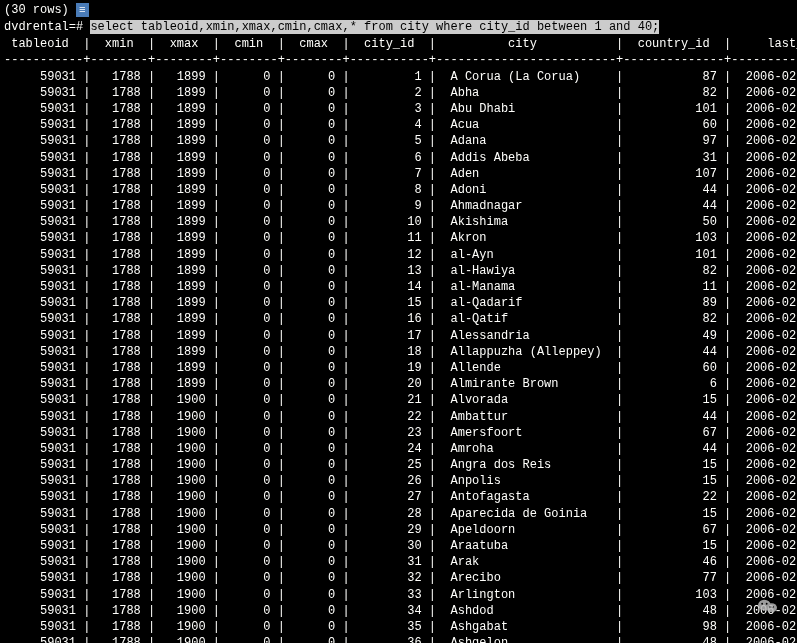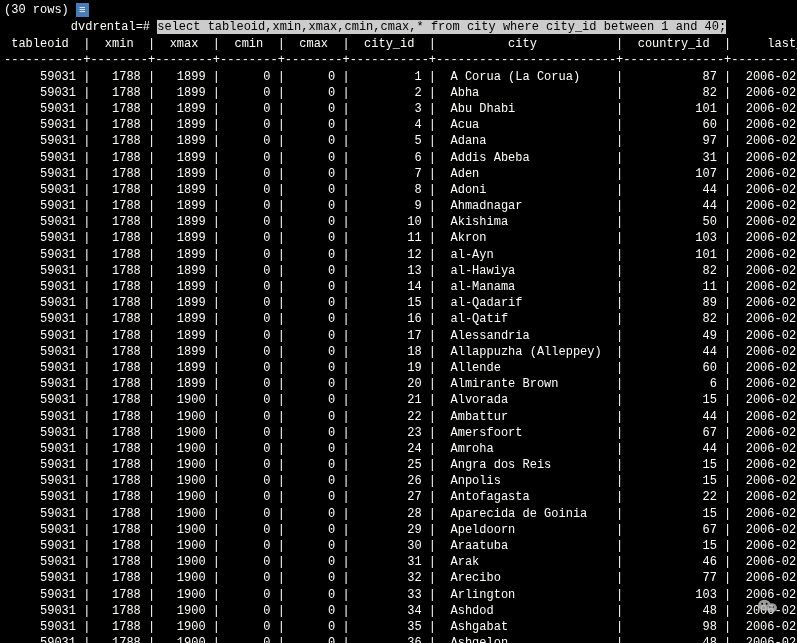--- a/index.html
+++ b/index.html
@@ -23,21 +23,20 @@
       background: #4a7cb8;
       color: #fff;
       padding: 0 3px;
       font-size: 11px;
       margin-bottom: 2px;
       line-height: 14px;
     }
     .prompt-line {
       color: #fffffc;
       margin-bottom: 1px;
-      text-align: center;
     }
     .prompt-sql {
       background: #ccc;
       color: #000;
     }
     .header-row, .divider-row, .data-row {
       white-space: pre;
       color: #fffffc;
     }
     .divider-row {

